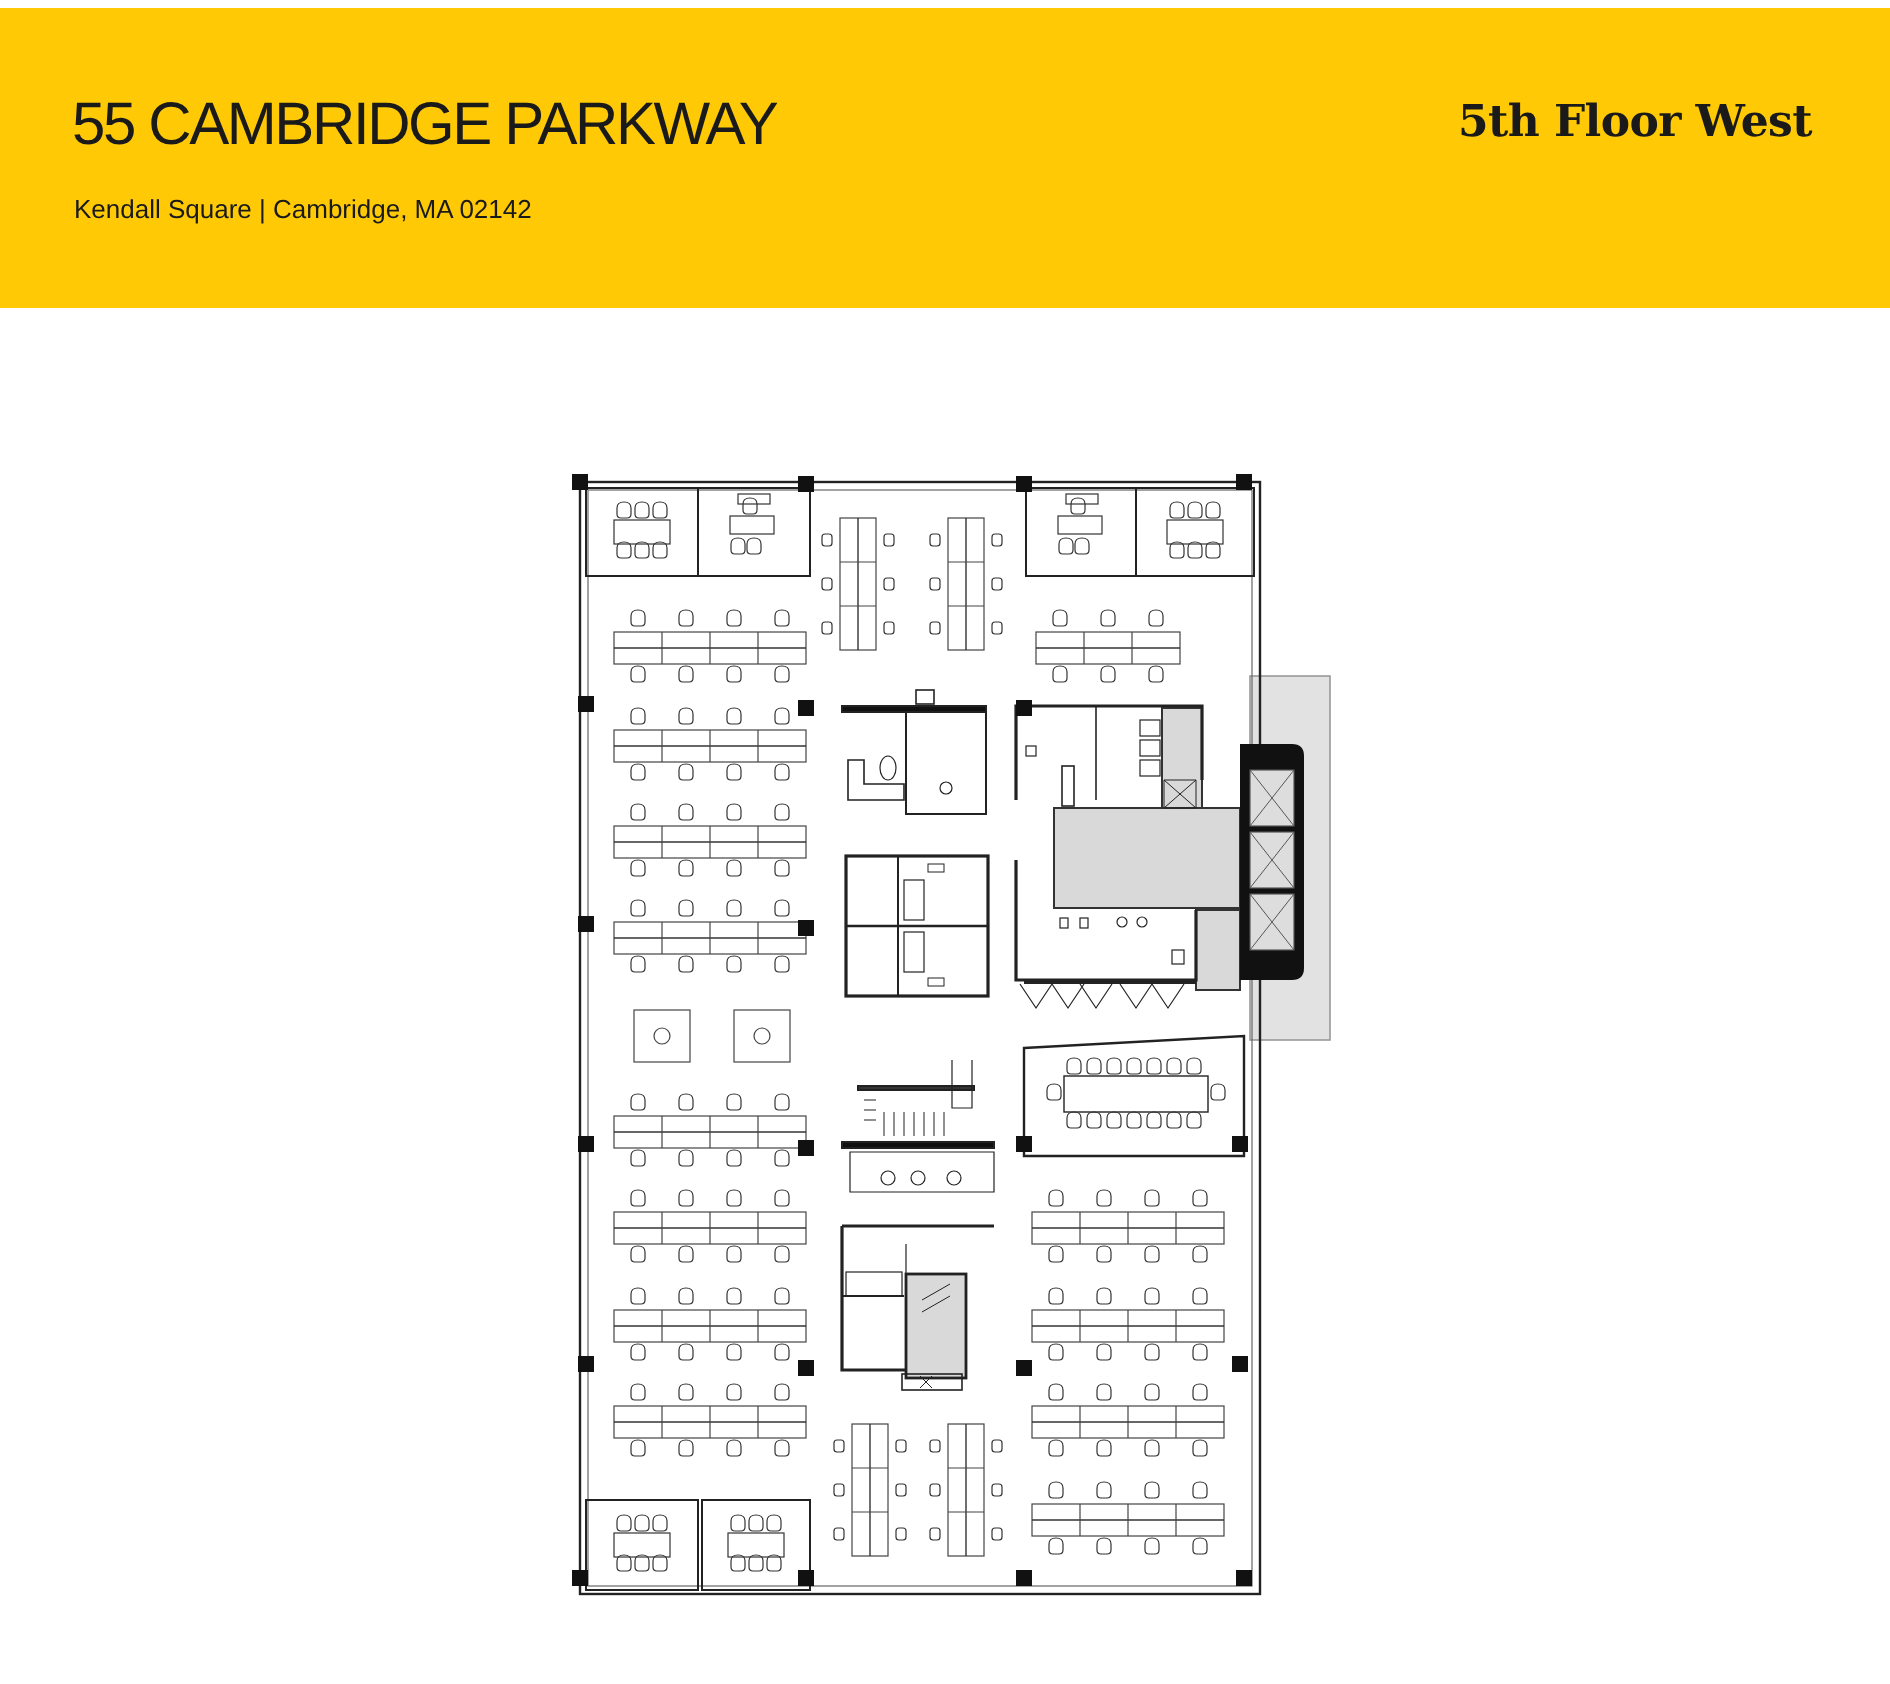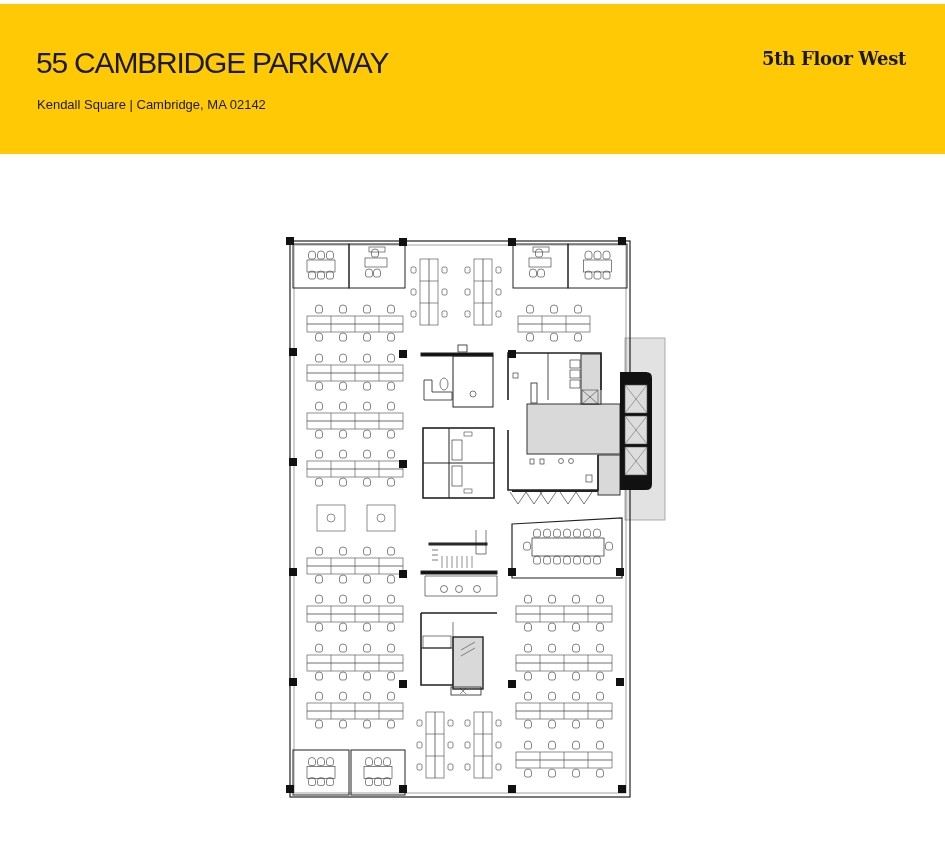--- a/index.html
+++ b/index.html
@@ -1,20 +1,20 @@
 <!DOCTYPE html>
 <html><head>
 <meta charset="utf-8">
 <style>
   html, body { margin: 0; padding: 0; }
   body { width: 945px; height: 842px; background: #ffffff; position: relative; overflow: hidden; font-family: "Liberation Sans", sans-serif; }
   .header { position: absolute; left: 0; top: 4px; width: 945px; height: 150px; background: #FFCA05; }
   .title { position: absolute; left: 36px; top: 42px; font-family: "Liberation Sans", sans-serif; font-size: 30px; letter-spacing: -1.2px; color: #1a1a1a; white-space: nowrap; }
   .subtitle { position: absolute; left: 37px; top: 93px; font-family: "Liberation Sans", sans-serif; font-size: 13px; color: #1a1a1a; white-space: nowrap; }
-  .floor-label { position: absolute; right: 39px; top: 44px; font-family: "DejaVu Serif", serif; font-weight: bold; font-size: 18px; color: #1a1a1a; letter-spacing: -0.3px; white-space: nowrap; }
+  .floor-label { position: absolute; right: 39px; top: 44px; font-family: "DejaVu Serif", serif; font-weight: bold; font-size: 22px; color: #1a1a1a; letter-spacing: -0.3px; white-space: nowrap; }
   .plan { position: absolute; left: 0; top: 0; width: 945px; height: 842px; }
   svg { display: block; }
 </style>
 </head>
 <body>
 
 <div class="header">
   <div class="title">55 CAMBRIDGE PARKWAY</div>
   <div class="subtitle">Kendall Square | Cambridge, MA 02142</div>
   <div class="floor-label">5th Floor West</div>

